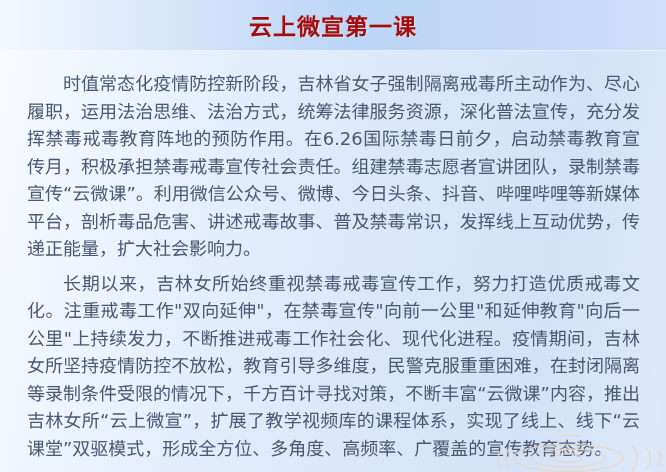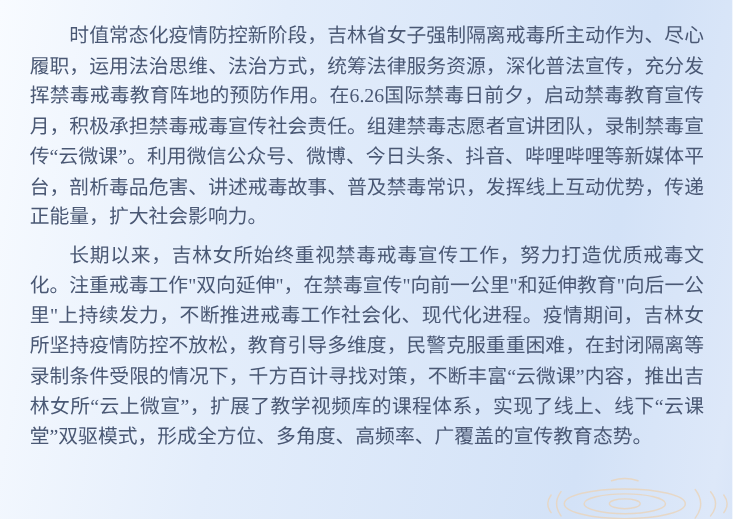--- a/index.html
+++ b/index.html
@@ -26,21 +26,20 @@
   .page-title {
     margin: 0;
     font-size: 23px;
     font-weight: bold;
     letter-spacing: 1px;
     color: #a30d0d;
     text-shadow: 1px 1px 0 rgba(255,255,255,0.35);
   }
   .article-body {
     padding: 19px 26px 0 27px;
-    font-family: Liberation Serif, serif;
   }
   .article-body p {
     margin: 0 0 7px 0;
     text-indent: 2em;
     font-size: 18px;
     line-height: 27.5px;
     color: #4a5874;
     text-align: justify;
     text-justify: inter-ideograph;
   }
@@ -59,20 +58,23 @@
     stroke-width: 1.3;
     stroke-linecap: round;
     opacity: 0.85;
   }
 </style>
 </head>
 <body>
 
 <div class="page">
 
+  <header class="title-bar">
+    <h1 class="page-title">云上微宣第一课</h1>
+  </header>
 
   <main class="article-body">
     <p>时值常态化疫情防控新阶段，吉林省女子强制隔离戒毒所主动作为、尽心履职，运用法治思维、法治方式，统筹法律服务资源，深化普法宣传，充分发挥禁毒戒毒教育阵地的预防作用。在6.26国际禁毒日前夕，启动禁毒教育宣传月，积极承担禁毒戒毒宣传社会责任。组建禁毒志愿者宣讲团队，录制禁毒宣传“云微课”。利用微信公众号、微博、今日头条、抖音、哔哩哔哩等新媒体平台，剖析毒品危害、讲述戒毒故事、普及禁毒常识，发挥线上互动优势，传递正能量，扩大社会影响力。</p>
     <p>长期以来，吉林女所始终重视禁毒戒毒宣传工作，努力打造优质戒毒文化。注重戒毒工作"双向延伸"，在禁毒宣传"向前一公里"和延伸教育"向后一公里"上持续发力，不断推进戒毒工作社会化、现代化进程。疫情期间，吉林女所坚持疫情防控不放松，教育引导多维度，民警克服重重困难，在封闭隔离等录制条件受限的情况下，千方百计寻找对策，不断丰富“云微课”内容，推出吉林女所“云上微宣”，扩展了教学视频库的课程体系，实现了线上、线下“云课堂”双驱模式，形成全方位、多角度、高频率、广覆盖的宣传教育态势。</p>
   </main>
 
   <svg class="ripple-watermark" viewBox="0 0 172 39" xmlns="http://www.w3.org/2000/svg" aria-hidden="true">
 
     <path d="M62,4 Q74,0 86,4"></path>
 

